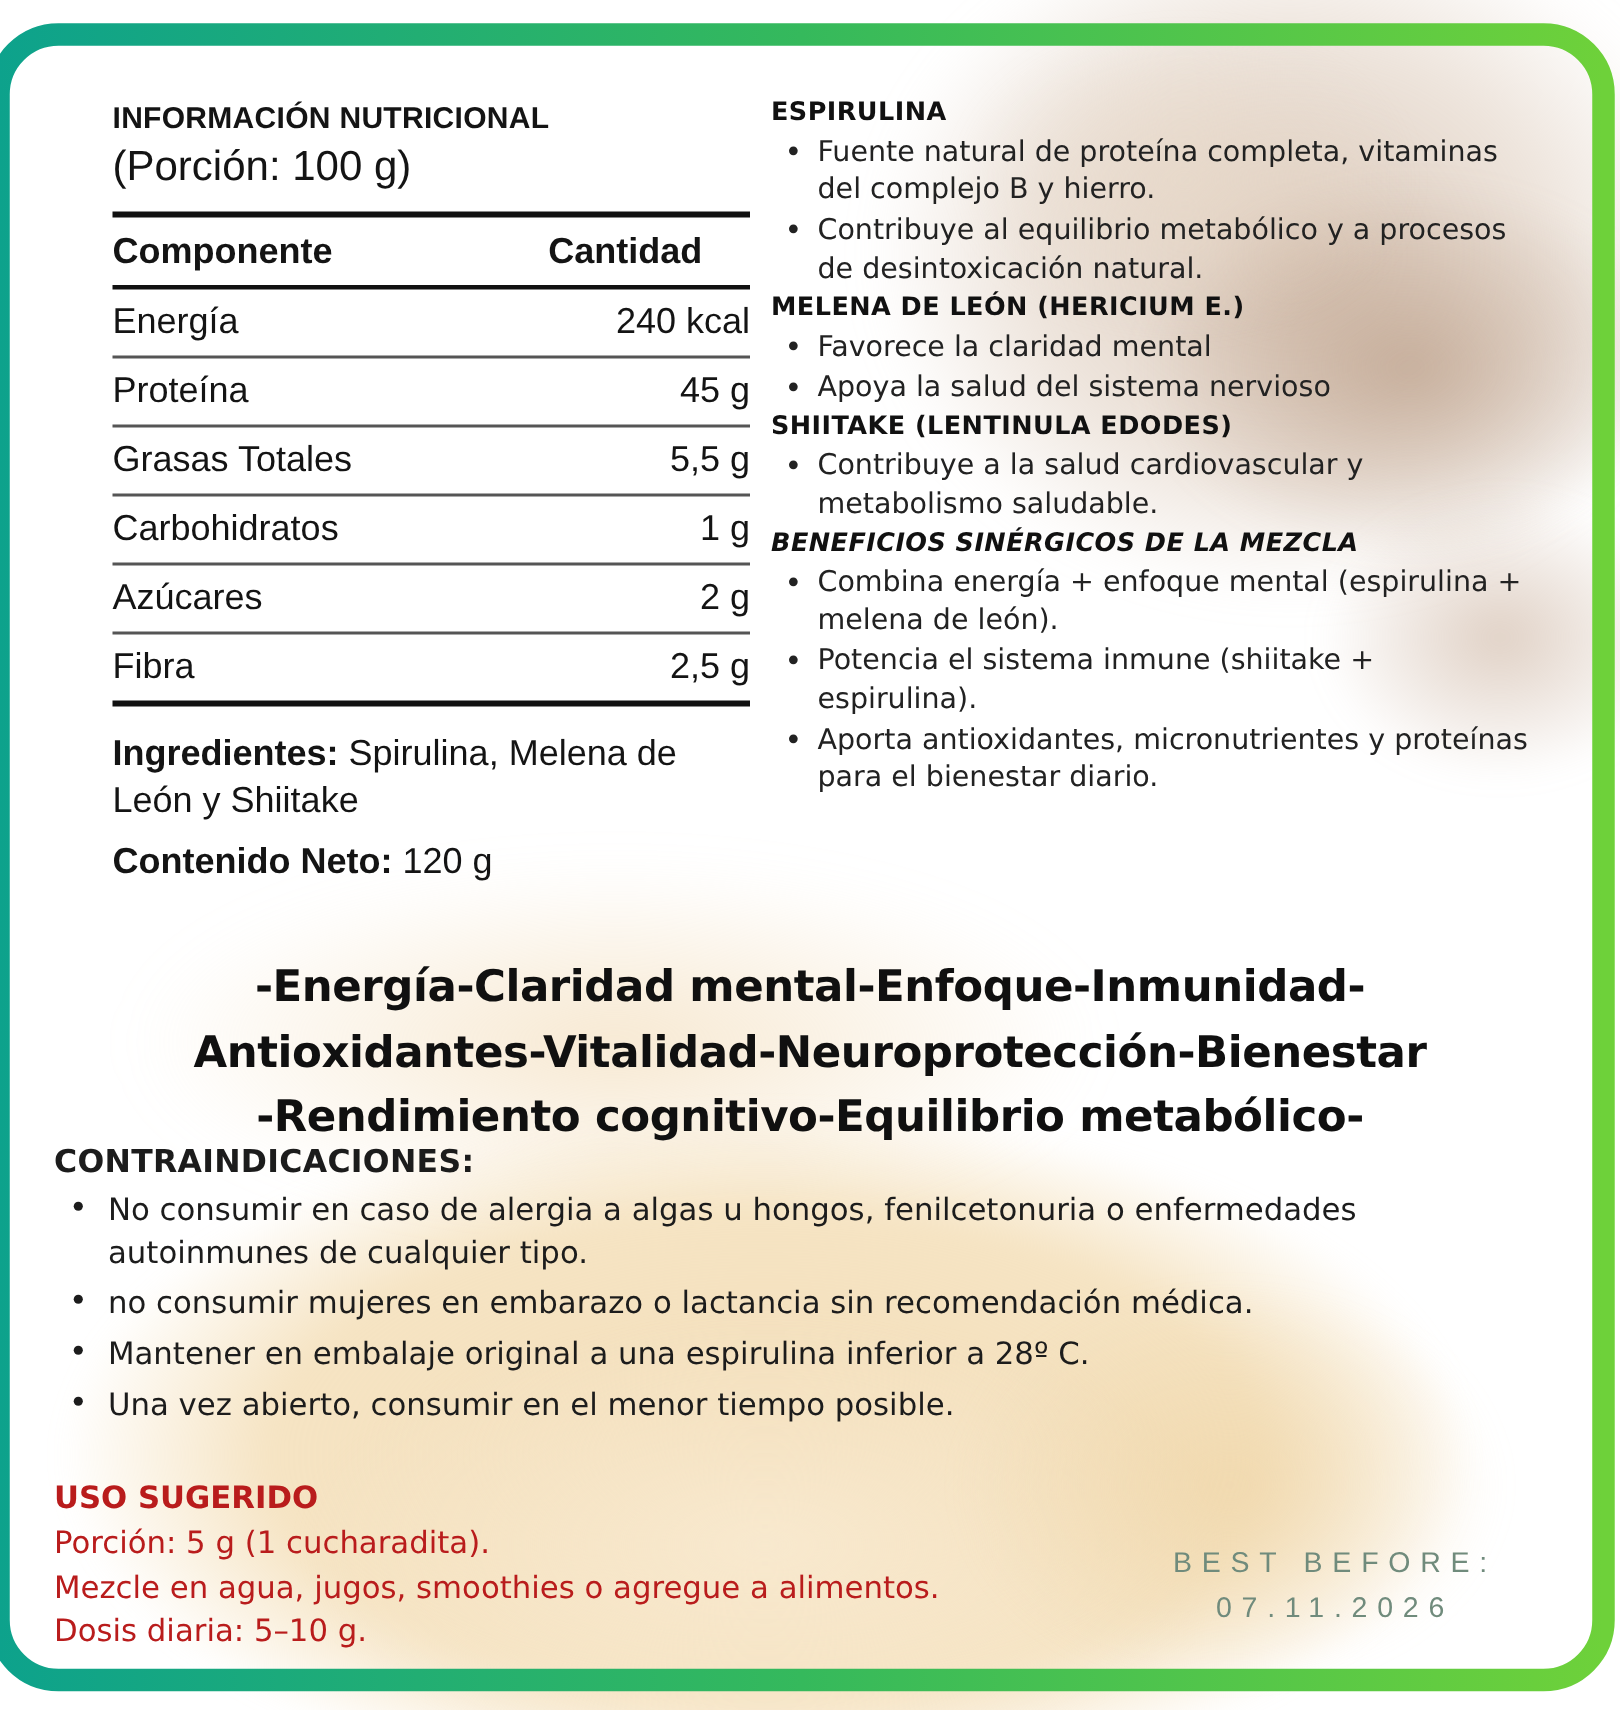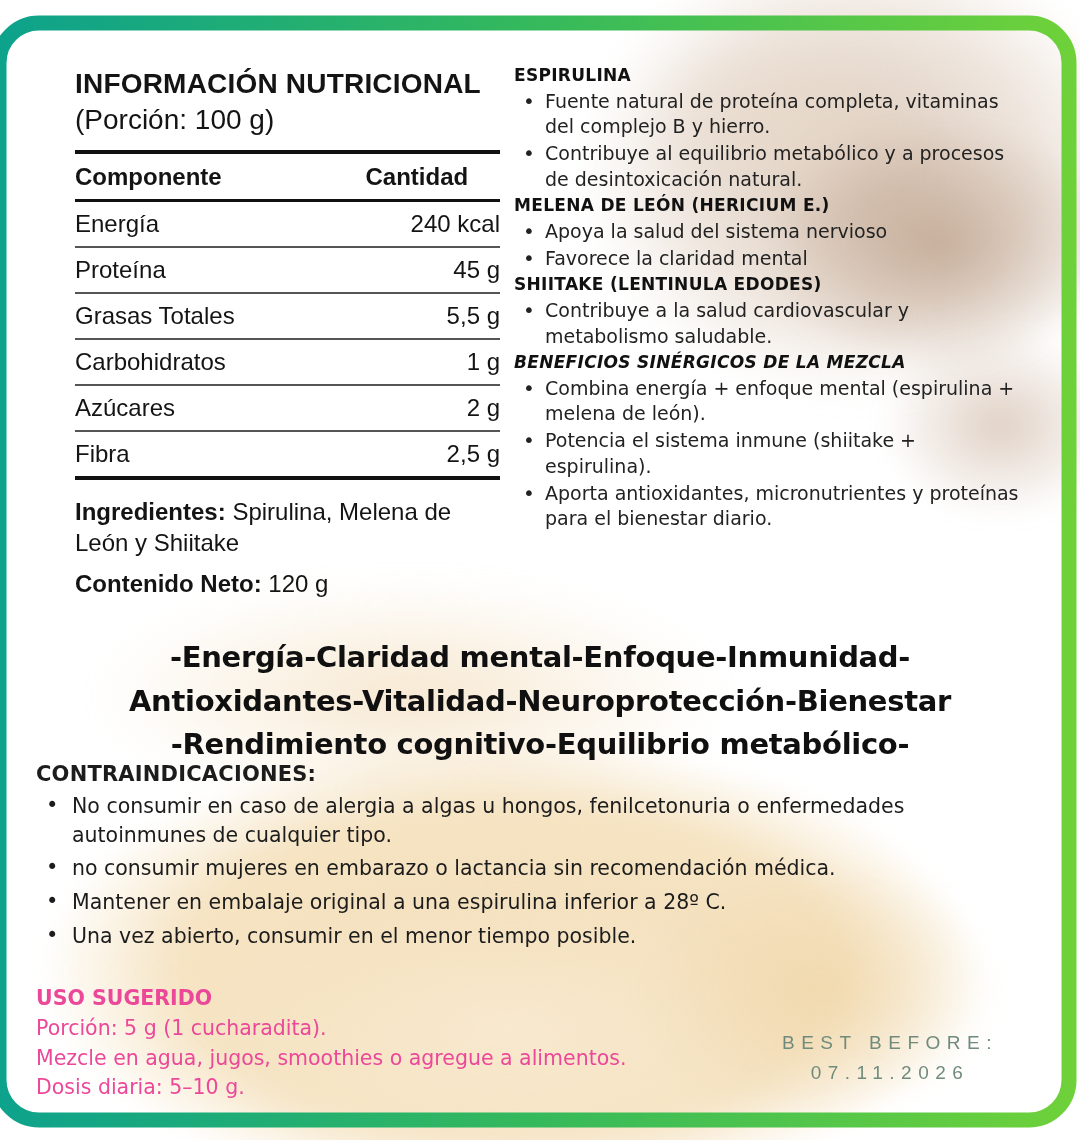--- a/index.html
+++ b/index.html
@@ -26,21 +26,21 @@
     background:radial-gradient(closest-side,rgba(248,233,207,.95),rgba(255,255,255,0));}
   .blob-lionsmane-right{left:640px;top:860px;width:360px;height:260px;filter:blur(10px);
     background:radial-gradient(closest-side,rgba(238,211,163,.6),rgba(255,255,255,0));}
 
   
   .frame{position:absolute;left:0;top:0;pointer-events:none;}
 
   
   .left-col{position:absolute;left:75px;top:68px;width:425px;
             font-family:"Liberation Sans",sans-serif;color:#141414;}
-  .nt-title{font-size:28px;font-weight:bold;letter-spacing:.2px;margin:0;}
+  .nt-title{font-size:20px;font-weight:bold;letter-spacing:.2px;margin:0;}
   .nt-portion{font-size:28px;margin:4px 0 14px;}
   table.nt{width:100%;border-collapse:collapse;border-top:4px solid #111;border-bottom:4px solid #111;}
   table.nt th{font-size:24px;font-weight:bold;text-align:left;padding:9px 0 8px;}
   table.nt th.qty{text-align:center;}
   table.nt thead tr{border-bottom:3px solid #111;margin-left:17px;}
   table.nt tbody tr{border-top:2px solid #555;}
   table.nt tbody tr:first-child{border-top:none;}
   table.nt td{font-size:24px;padding:8px 0;}
   table.nt td.qty{text-align:right;}
   .nt-ing{font-size:24px;line-height:1.3;margin:16px 0 0;}
@@ -60,21 +60,21 @@
   .banner-line{font-size:29px;font-weight:bold;letter-spacing:-.3px;line-height:1.5;}
 
   
   .contra{position:absolute;left:36px;top:762px;width:1008px;color:#1c1c1c;}
   .contra-head{font-size:21px;font-weight:bold;letter-spacing:.2px;margin:0 0 6px;}
   .clist{list-style:none;margin:0;padding:0;}
   .clist li{position:relative;padding-left:36px;font-size:20.5px;line-height:1.4;margin:5px 0;}
   .clist li::before{content:"•";position:absolute;left:10px;top:-1px;font-size:21px;}
 
   
-  .usage{position:absolute;left:36px;top:986px;width:700px;color:#ec4899;}
+  .usage{position:absolute;left:36px;top:986px;width:700px;color:#b91c1c;}
   .usage-head{font-size:20.5px;font-weight:bold;margin:0 0 4px;}
   .usage-line{font-size:20.5px;line-height:1.45;}
   .best-before{position:absolute;left:735px;top:1028px;width:310px;text-align:center;
     font-family:"Liberation Sans",sans-serif;font-size:19px;letter-spacing:6.5px;
     line-height:1.6;color:#708b7c;}
 </style>
 </head>
 <body>
 
 <div class="page">
@@ -149,22 +149,22 @@
   </div>
 
   <div class="right-col" id="benefits">
       <div class="bhead">ESPIRULINA</div>
       <ul class="blist">
         <li>Fuente natural de proteína completa, vitaminas del complejo B y hierro.</li>
         <li>Contribuye al equilibrio metabólico y a procesos de desintoxicación natural.</li>
       </ul>
       <div class="bhead">MELENA DE LEÓN (HERICIUM E.)</div>
       <ul class="blist">
+        <li>Favorece la claridad mental</li>
         <li>Apoya la salud del sistema nervioso</li>
-        <li>Favorece la claridad mental</li>
       </ul>
       <div class="bhead">SHIITAKE (LENTINULA EDODES)</div>
       <ul class="blist">
         <li>Contribuye a la salud cardiovascular y metabolismo saludable.</li>
       </ul>
       <div class="bhead it">BENEFICIOS SINÉRGICOS DE LA MEZCLA</div>
       <ul class="blist">
         <li>Combina energía + enfoque mental (espirulina + melena de león).</li>
         <li>Potencia el sistema inmune (shiitake + espirulina).</li>
         <li>Aporta antioxidantes, micronutrientes y proteínas para el bienestar diario.</li>

